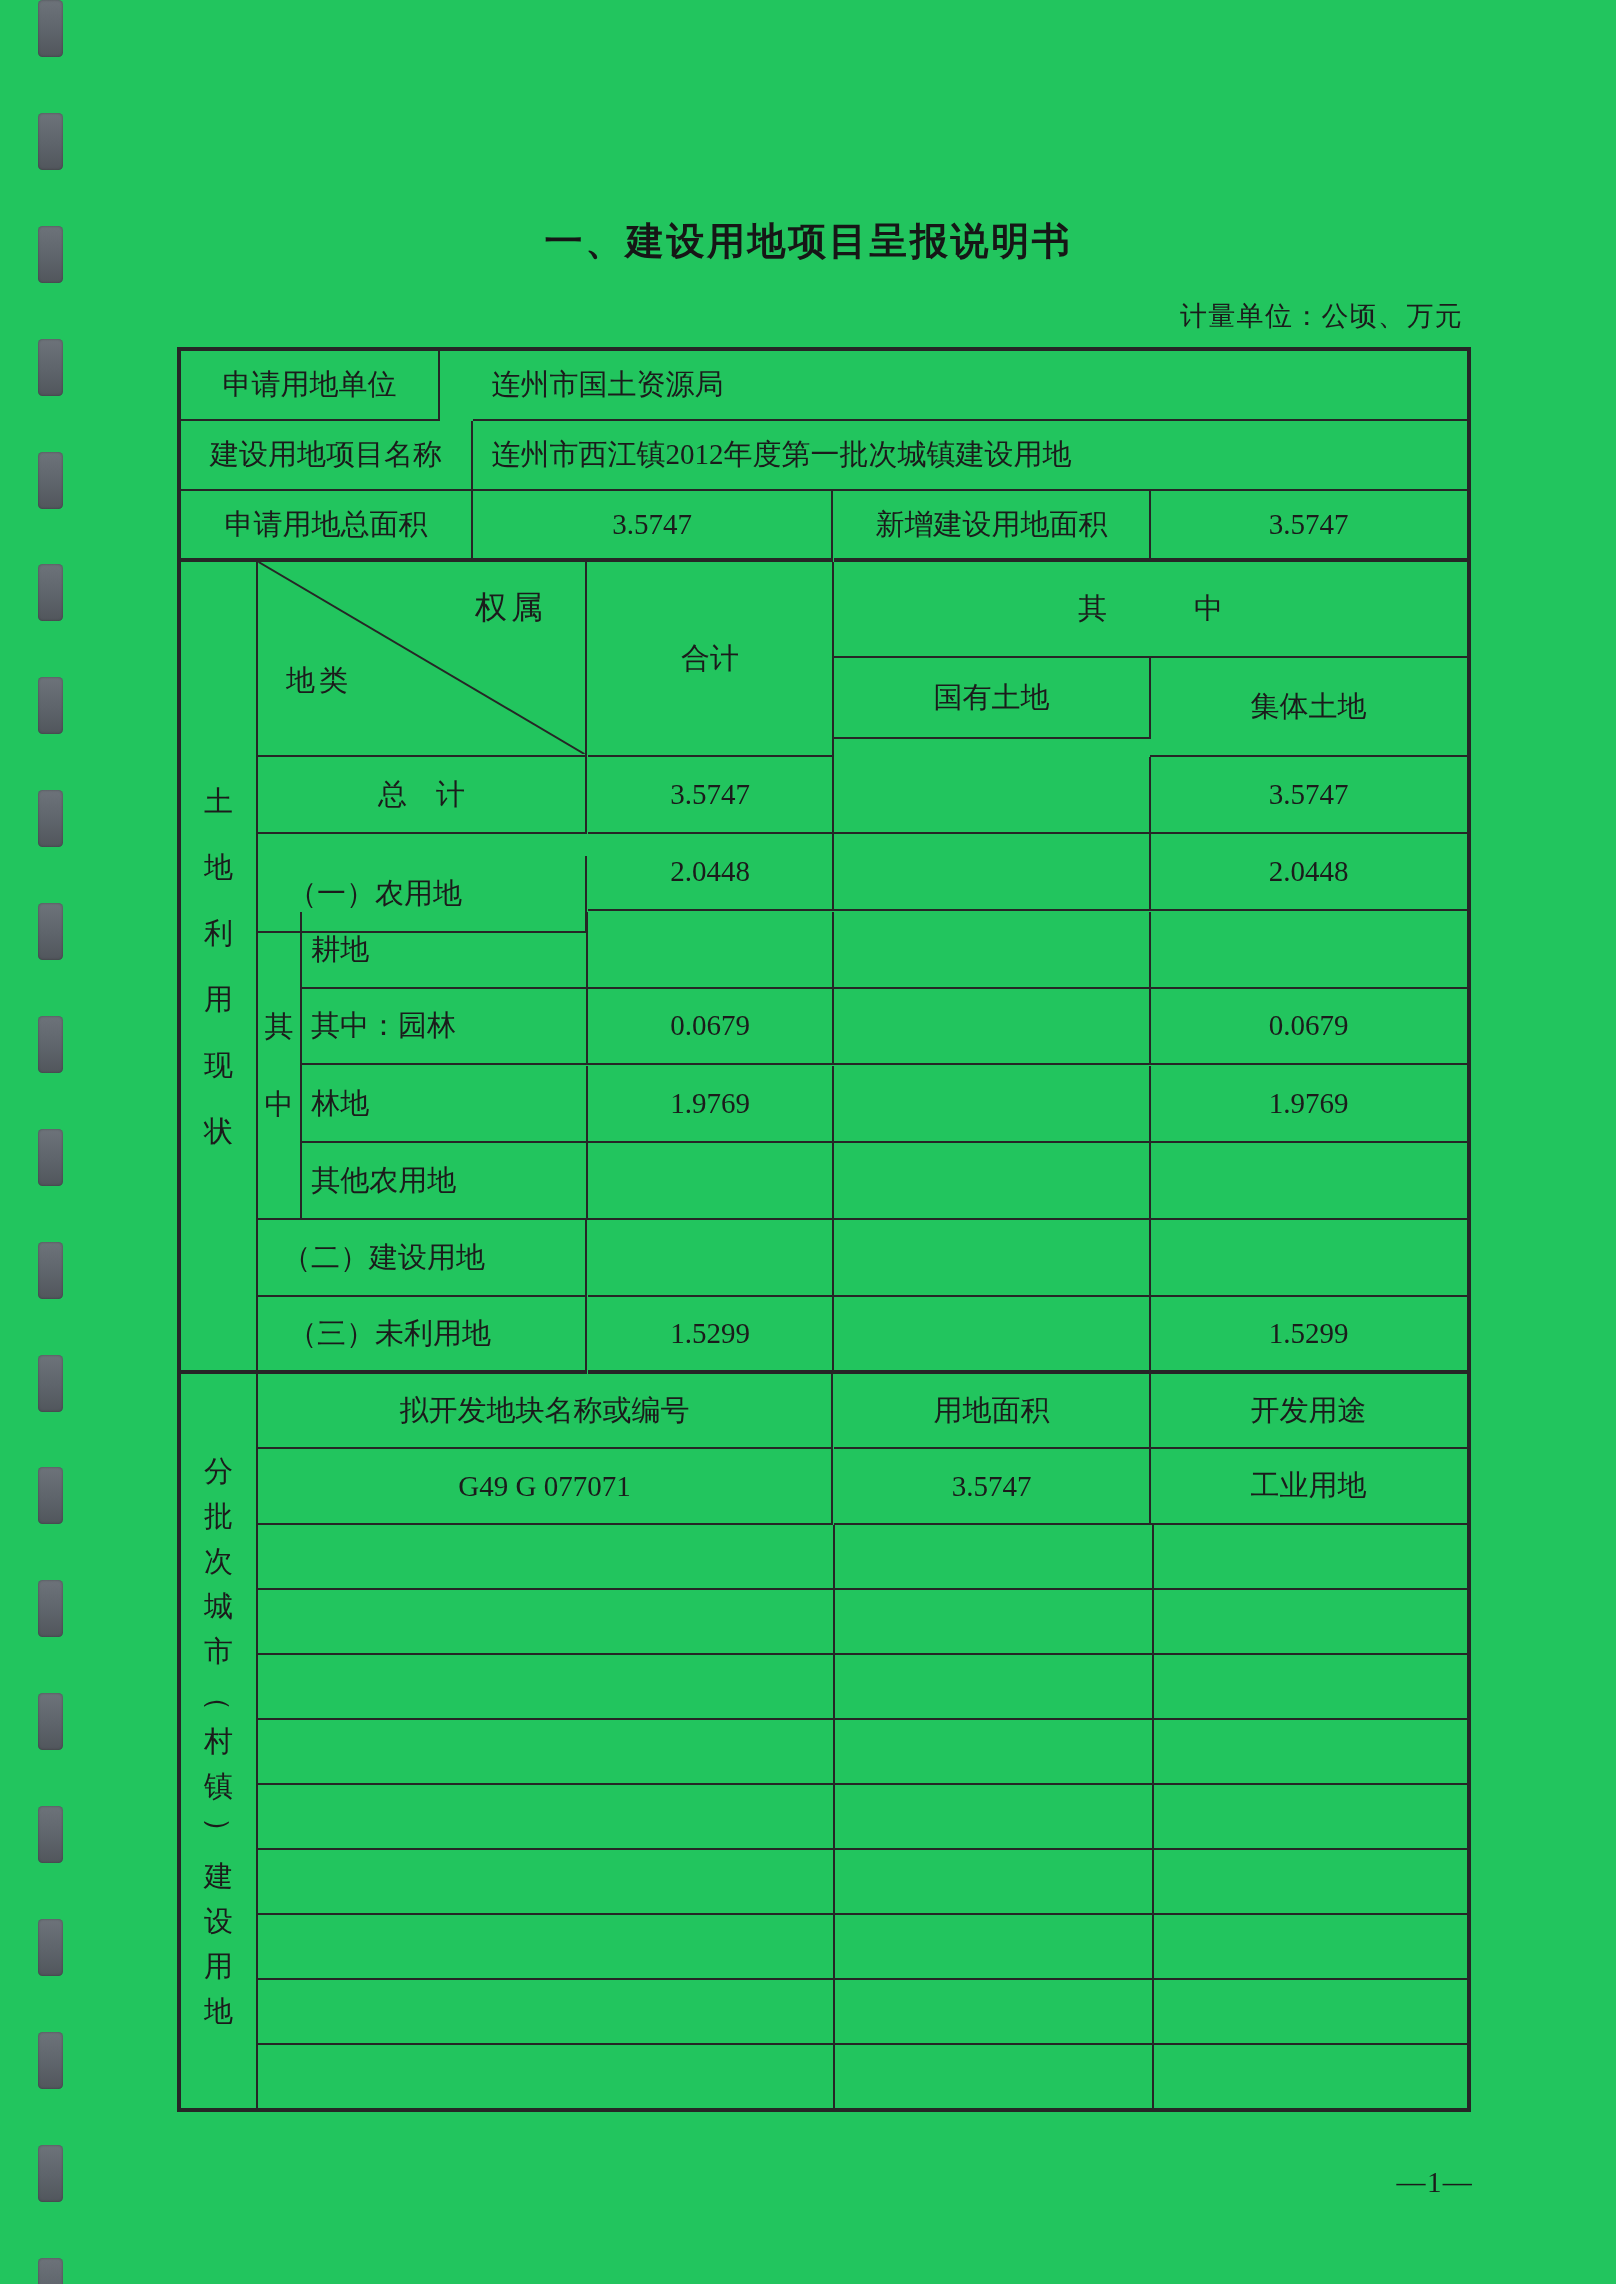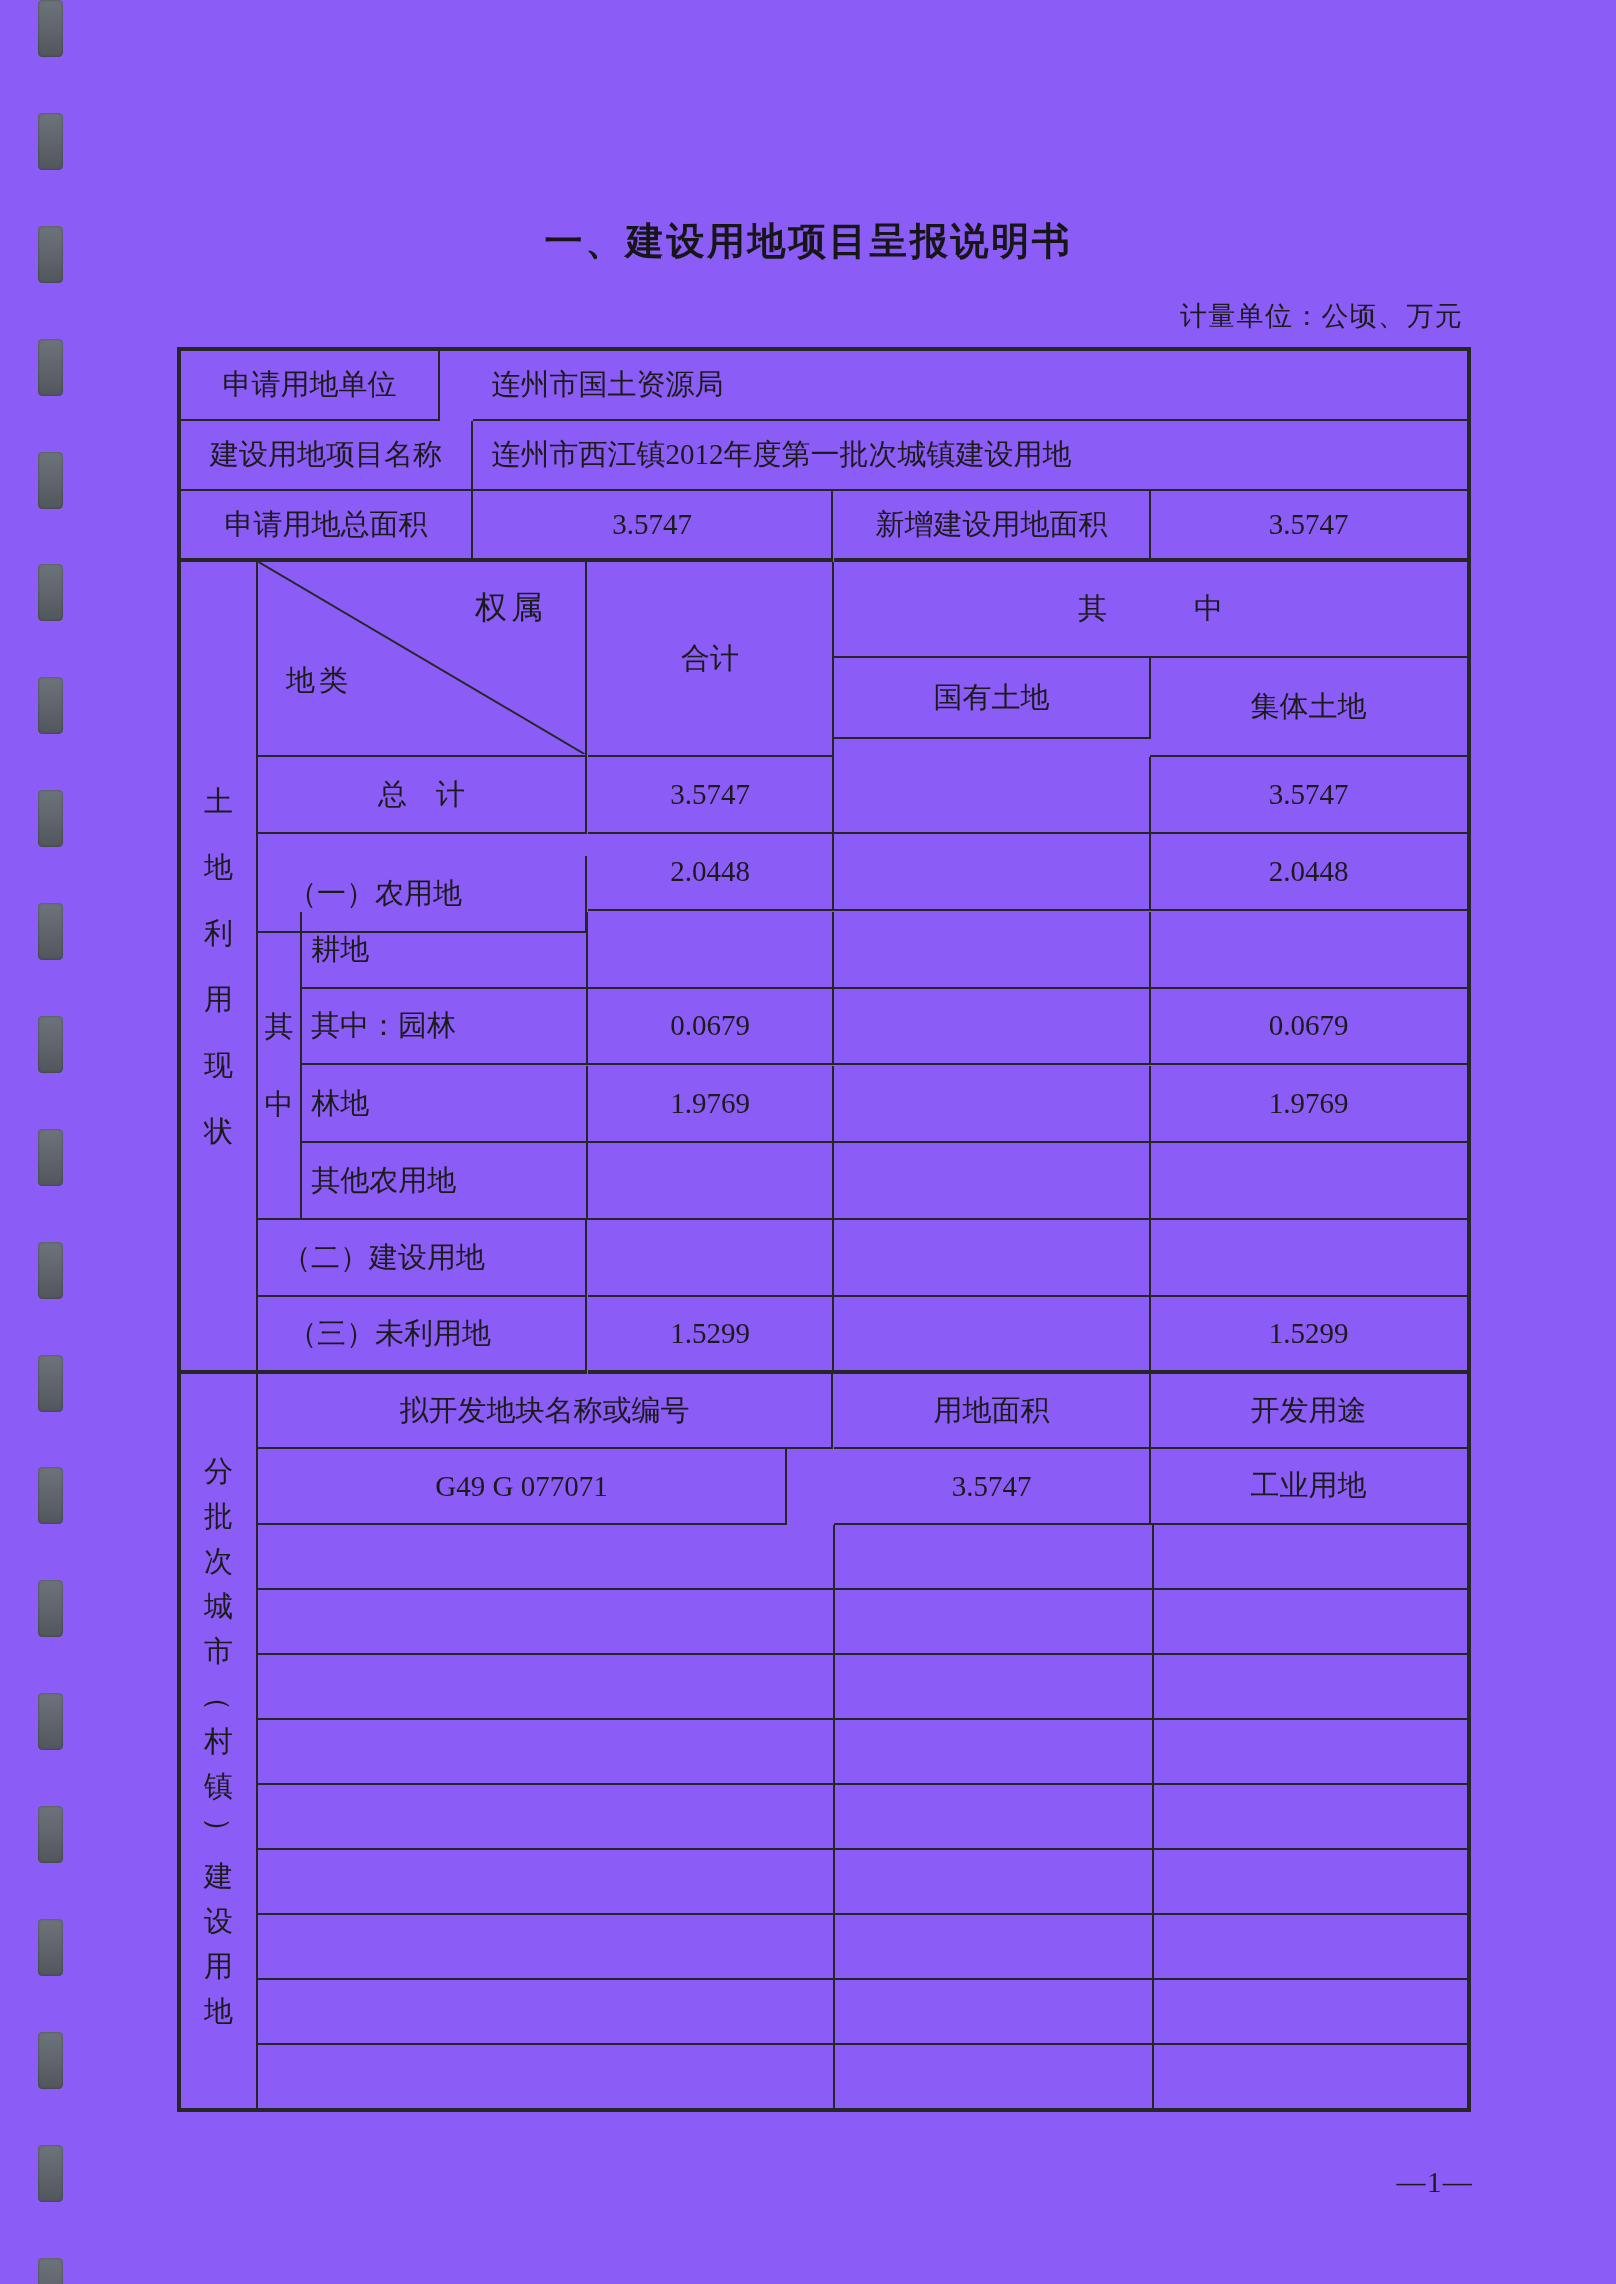--- a/index.html
+++ b/index.html
@@ -1,19 +1,19 @@
 <!DOCTYPE html>
 <html style="font-size:10.6px"><head>
 <meta charset="utf-8">
 <style>
   html,body{margin:0;padding:0;background:#ffffff;}
   .page{
     position:relative;
     width:1617px;height:2284px;
-    background:#8b5cf6;
+    background:#22c55e;
     overflow:hidden;
     font-family:"Liberation Serif", serif;
     color:#1b1b1b;
   }
   
   .hole{
     position:absolute;
     left:38px;width:25px;height:57px;
     border-radius:4.6px;
     background:linear-gradient(180deg,#6d737a 0%,#5e646b 55%,#51565c 100%);
@@ -189,21 +189,21 @@
         <div>建</div>
         <div>设</div>
         <div>用</div>
         <div>地</div>
       </div>
 
     <div class="cell br bb" style="left:77px;top:1023px;width:575px;height:75px;">拟开发地块名称或编号</div>
     <div class="cell br bb" style="left:653px;top:1023px;width:317px;height:75px;">用地面积</div>
     <div class="cell bb" style="left:969px;top:1023px;width:317px;height:75px;">开发用途</div>
 
-    <div class="cell br bb" style="left:77px;top:1098px;width:529px;height:76px;">G49 G 077071</div>
+    <div class="cell br bb" style="left:77px;top:1098px;width:575px;height:76px;">G49 G 077071</div>
     <div class="cell br bb" style="left:653px;top:1098px;width:317px;height:76px;">3.5747</div>
     <div class="cell bb" style="left:969px;top:1098px;width:317px;height:76px;">工业用地</div>
 
     <div class="empty-rows" id="empty-rows">
         <div class="erow">
           <div class="ecell1"></div>
           <div class="ecell2"></div>
           <div class="ecell3"></div>
         </div>
         <div class="erow">

